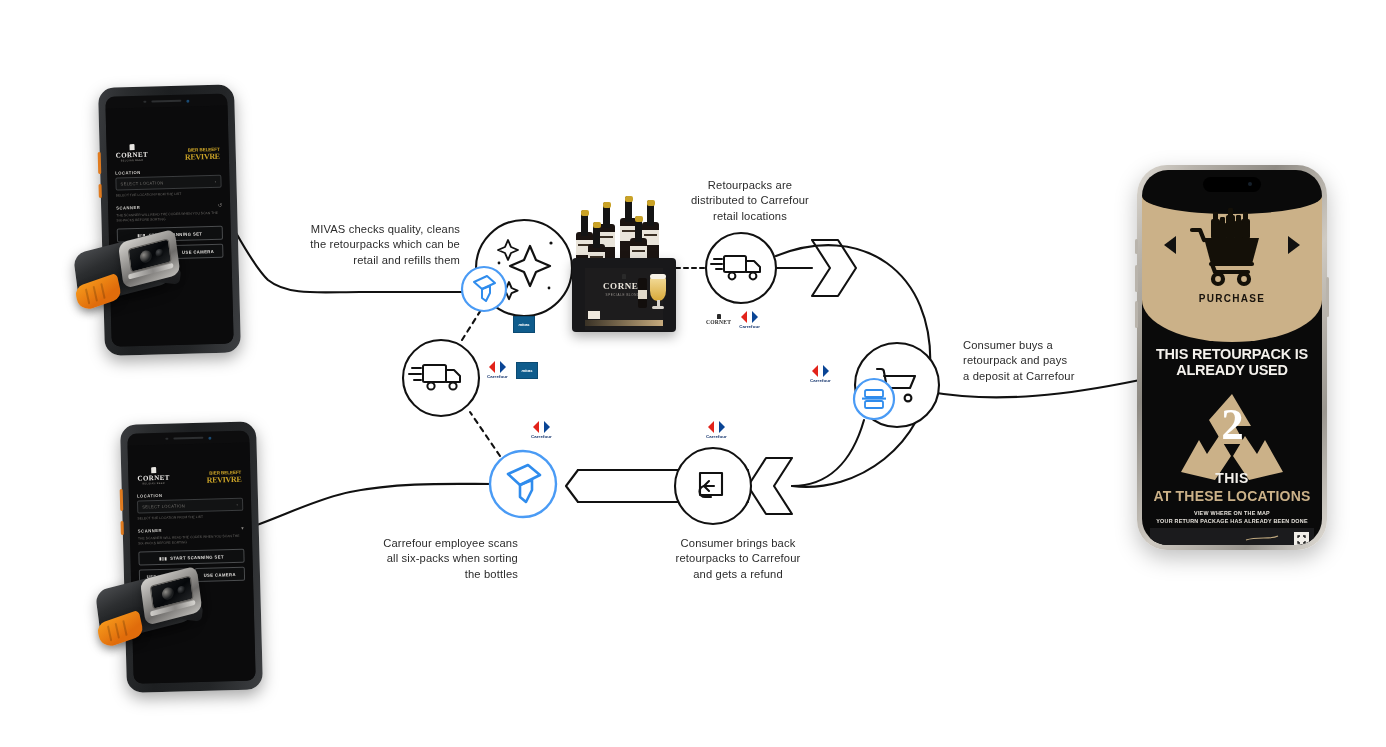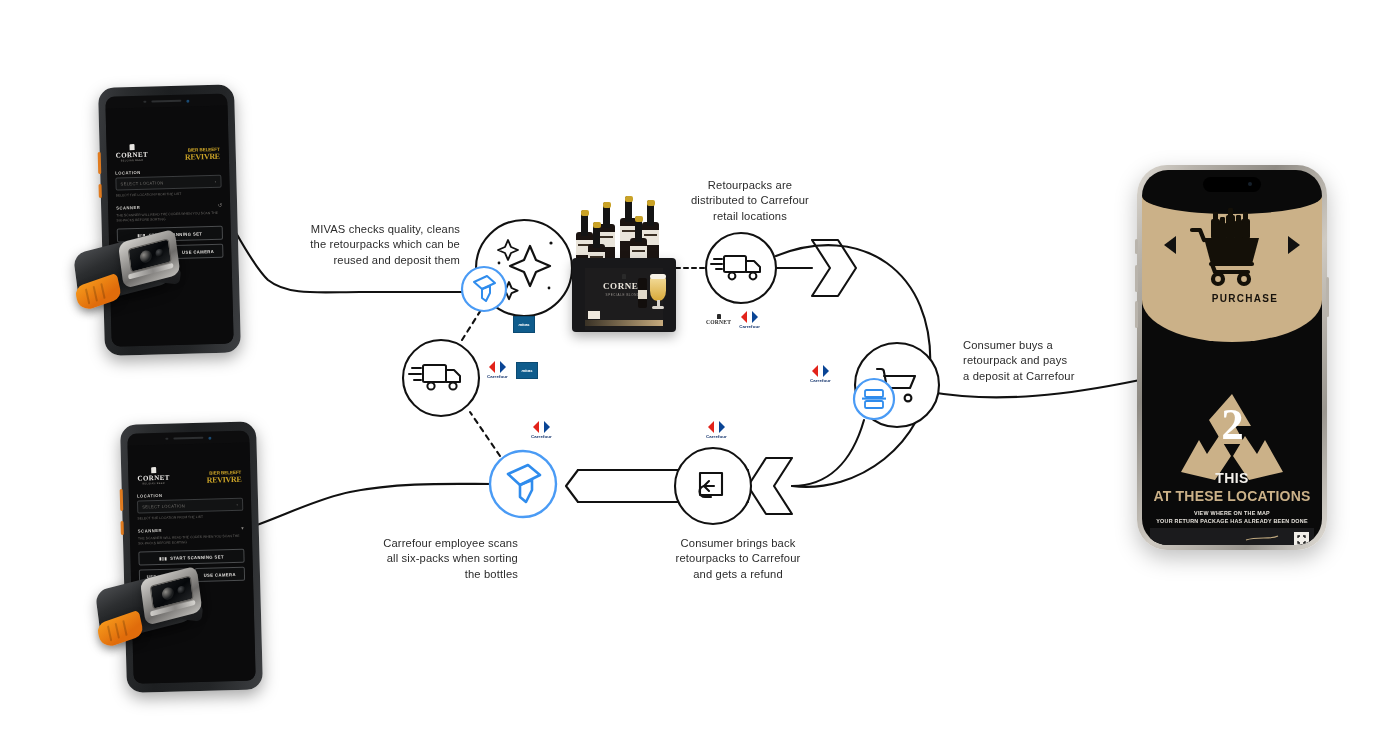--- a/index.html
+++ b/index.html
@@ -95,21 +95,21 @@
 
   .ip-tan{position:absolute;left:0;top:26px;width:100%;height:146px;background:#cbb188;
      border-radius:0 0 52% 52%/0 0 30% 30%;}
   .ip-tan-top{position:absolute;left:0;top:26px;width:100%;height:18px;background:#0a0a0a;
      border-radius:0 0 50% 50%/0 0 100% 100%;}
   .ip-cartwrap{position:absolute;left:0;top:36px;width:100%;display:flex;justify-content:center;}
   .ip-arrow{position:absolute;top:66px;width:0;height:0;}
   .ip-arrow.lft{left:22px;border-top:9px solid transparent;border-bottom:9px solid transparent;border-right:12px solid #111;}
   .ip-arrow.rgt{right:22px;border-top:9px solid transparent;border-bottom:9px solid transparent;border-left:12px solid #111;}
   .ip-purchase{position:absolute;left:0;top:123px;width:100%;text-align:center;font-size:10px;
-     font-weight:700;letter-spacing:1.3px;color:#17120c;font-family:"Liberation Sans",sans-serif;padding-left:13px;}
+     font-weight:700;letter-spacing:1.3px;color:#17120c;font-family:"Liberation Sans",sans-serif;}
   .ip-h1{position:absolute;left:0;top:176px;width:100%;text-align:center;color:#f4f1ec;
      font-size:14.5px;font-weight:700;line-height:1.12;letter-spacing:-.2px;}
   .ip-recycle{position:absolute;left:50%;top:218px;transform:translateX(-50%);}
   .ip-count{position:absolute;left:0;top:232px;width:100%;text-align:center;color:#ffffff;
      font-size:45px;font-weight:700;line-height:1;font-family:"Liberation Serif",serif;letter-spacing:-1px;}
   .ip-times{position:absolute;left:0;top:300px;width:100%;text-align:center;color:#f4f1ec;
      font-size:14px;font-weight:700;letter-spacing:.4px;}
   .ip-loc{position:absolute;left:0;top:318px;width:100%;text-align:center;color:#cbb188;
      font-size:14px;font-weight:700;letter-spacing:.2px;}
   .ip-small{position:absolute;left:0;top:339px;width:100%;text-align:center;color:#e7e3dc;
@@ -339,21 +339,21 @@
           <div class="sp-gfoot"></div>
       </div>
       <div class="sp-band"></div>
       <div class="sp-bar"></div>
     </div>
   </div>
 
   <div class="cap r" style="left:290px;top:222px;width:170px;">
     <div>MIVAS checks quality, cleans</div>
     <div>the retourpacks which can be</div>
-    <div>reused and deposit them</div>
+    <div>retail and refills them</div>
   </div>
 
 
   <div class="cap l" style="left:963px;top:338px;width:160px;">
     <div>Consumer buys a</div>
     <div>retourpack and pays</div>
     <div>a deposit at Carrefour</div>
   </div>
 
   <div class="cap c" style="left:664px;top:178px;width:172px;">
@@ -619,20 +619,24 @@
             <path d="M28 58 l3 8 h33"></path>
             <circle cx="34" cy="73" r="5"></circle>
             <circle cx="60" cy="73" r="5"></circle>
           </g>
         </svg>
       </div>
       <span class="ip-arrow lft"></span>
       <span class="ip-arrow rgt"></span>
       <div class="ip-purchase">PURCHASE</div>
 
+      <div class="ip-h1">
+        <div>THIS RETOURPACK IS</div>
+        <div>ALREADY USED</div>
+      </div>
 
       <div class="ip-recycle">
         <svg width="118" height="96" viewBox="0 0 118 96" fill="#cbb188">
           <path d="M59 6 L78 38 L62 38 L72 56 L50 56 L36 32 Z"></path>
           <path d="M8 84 L26 52 L34 66 L46 48 L58 68 L42 92 Z"></path>
           <path d="M110 84 L92 52 L84 66 L72 48 L60 68 L76 92 Z"></path>
         </svg>
       </div>
       <div class="ip-count">2</div>
 

